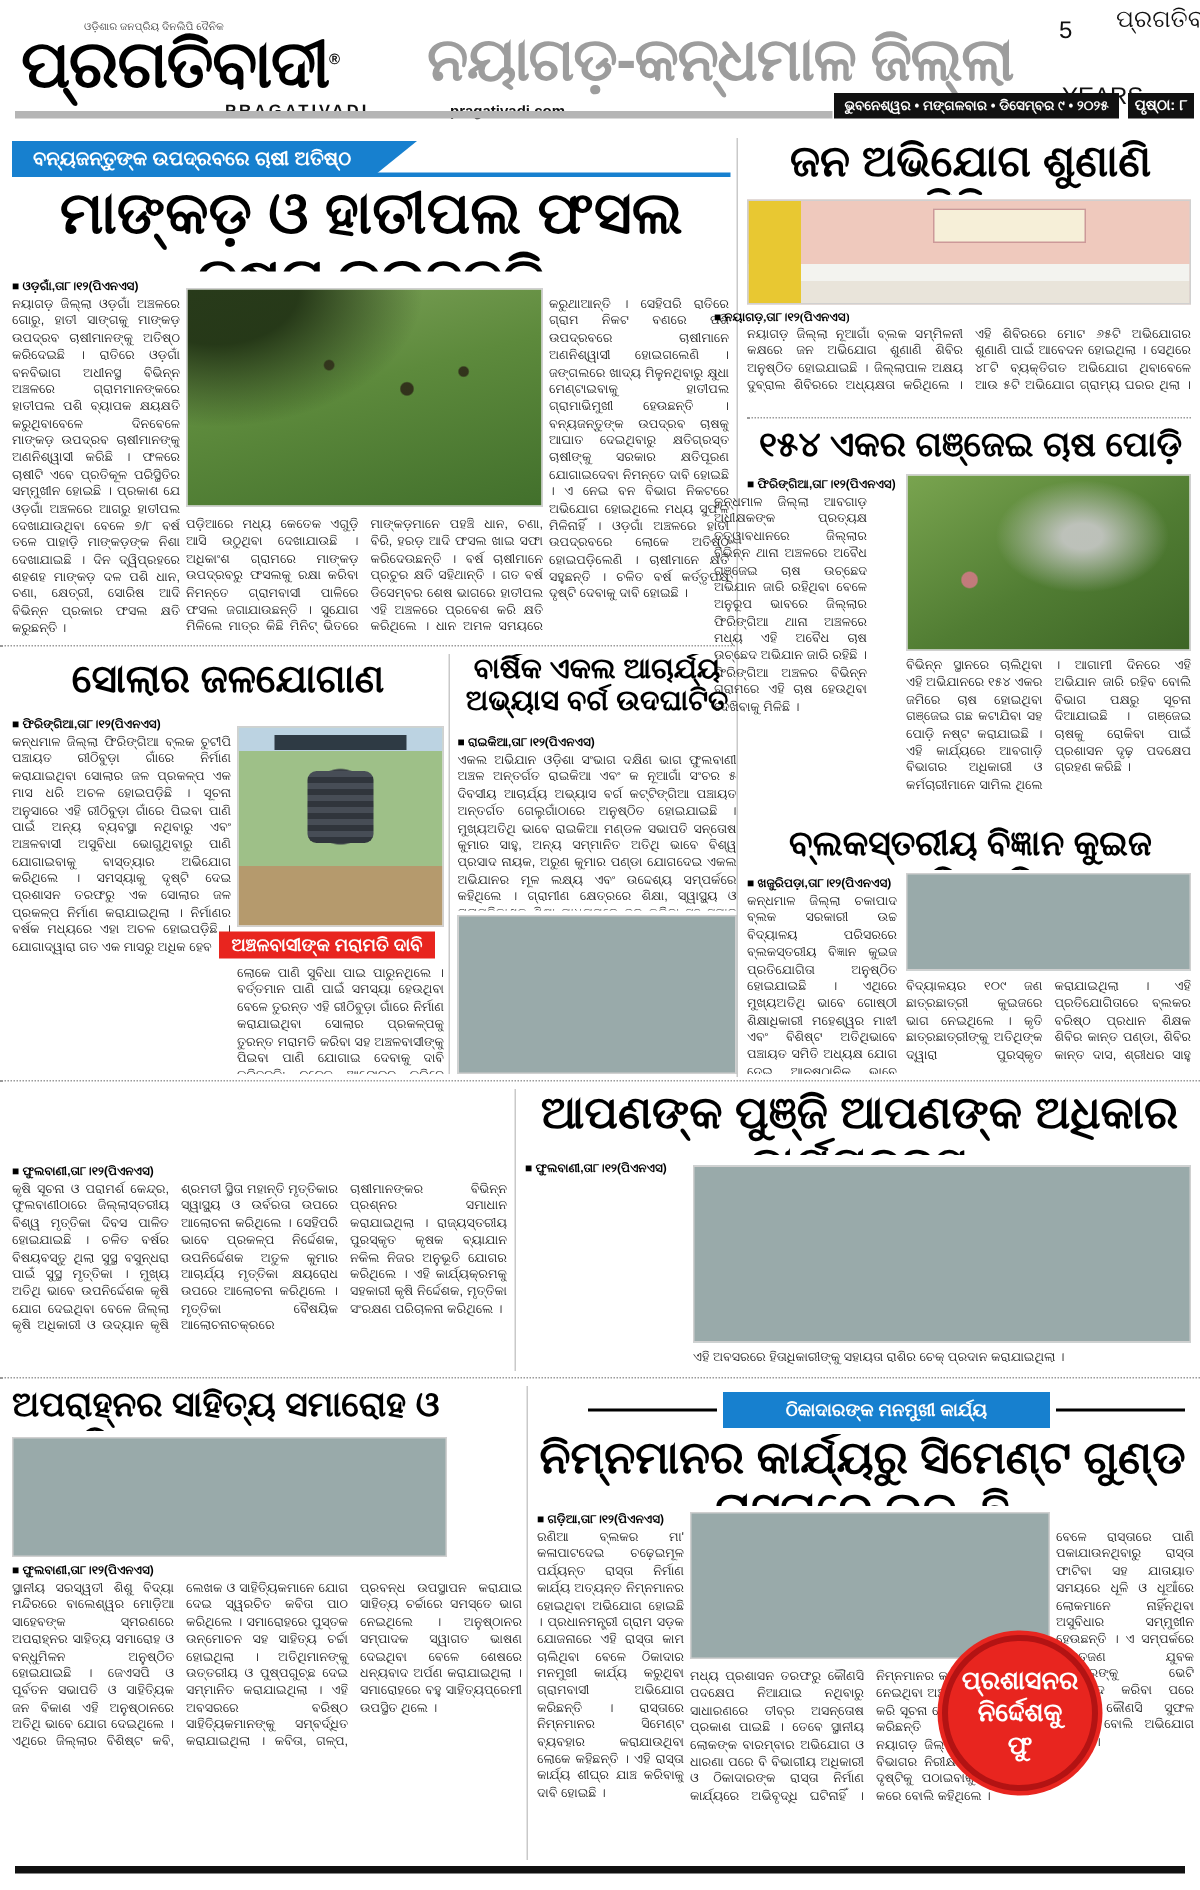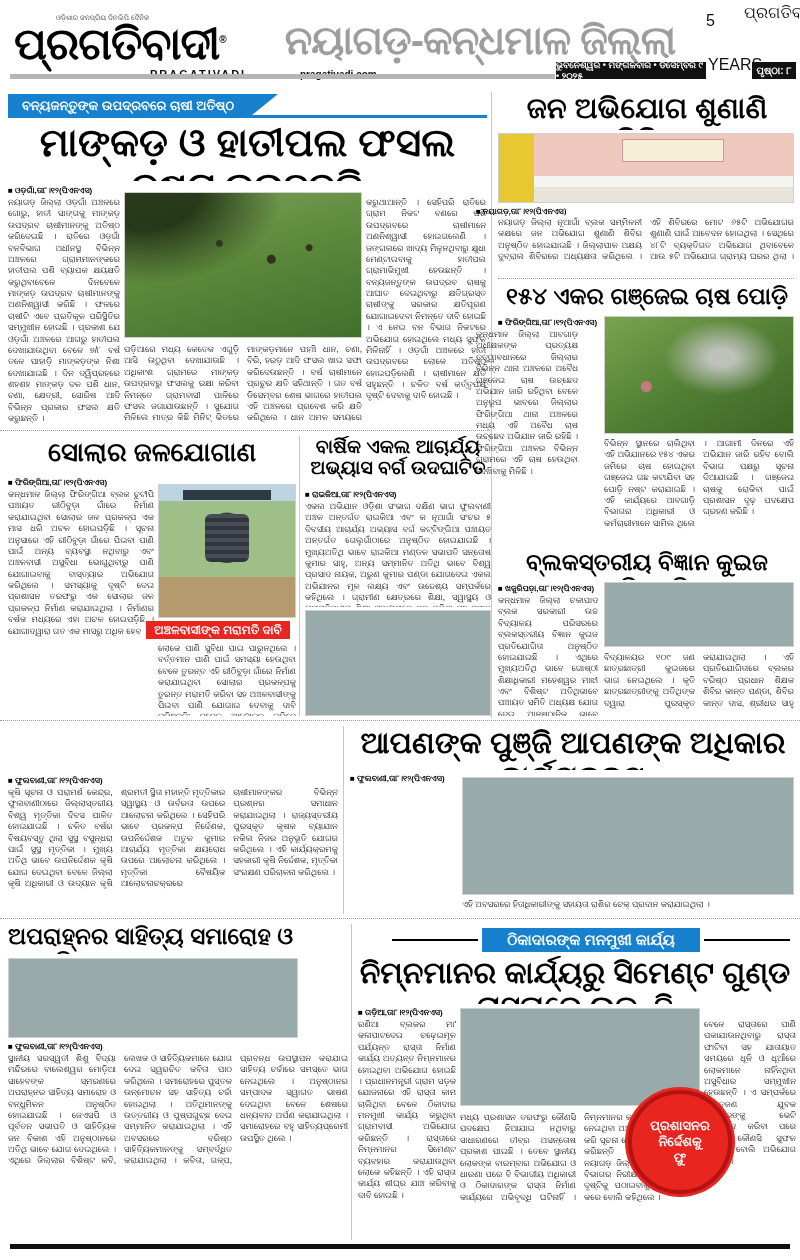--- a/index.html
+++ b/index.html
@@ -15,26 +15,26 @@
   .vrule{width:1px;background:#c9c9c9;}
   .dotted{border-top:1px dotted #9a9a9a;height:0;}
   
   .masthead-logo{font-weight:900;font-size:44px;letter-spacing:-1px;color:#000;line-height:1;}
   .edition{font-weight:bold;font-size:40px;color:#9d9d9d;letter-spacing:-1px;line-height:1.1;text-align:center;overflow:hidden;}
   .blackbox{background:#111;color:#fff;font-weight:bold;display:flex;align-items:center;justify-content:center;}
   
   .ribbon{background:#1780cf;color:#fff;font-weight:bold;font-size:13px;display:flex;align-items:center;
           padding-left:14px;clip-path:polygon(0 0,100% 0,89% 100%,0 100%);}
   .kickerline{background:#1780cf;height:3px;}
-  .kicker2{background:#1780cf;color:#fff;font-weight:bold;font-size:15px;display:flex;align-items:center;justify-content:center;}
+  .kicker2{background:#1780cf;color:#fff;font-weight:bold;font-size:12px;display:flex;align-items:center;justify-content:center;}
   .blackline{background:#000;height:2px;}
   .redbanner{background:#e8251f;color:#fff;font-weight:bold;font-size:12px;display:flex;align-items:center;justify-content:center;overflow:hidden;}
   .badge{background:#e8251f;border:4px solid #b31313;border-radius:50%;color:#fff;font-weight:bold;
          display:flex;flex-direction:column;align-items:center;justify-content:center;text-align:center;
-         font-size:13px;line-height:1.25;box-shadow:0 0 0 3px #e8251f;}
+         font-size:17px;line-height:1.25;box-shadow:0 0 0 3px #e8251f;}
   
   .ph-monkeys{background:
      radial-gradient(circle at 78% 38%, rgba(40,30,20,.8) 3px, transparent 4px),
      radial-gradient(circle at 62% 46%, rgba(40,30,20,.8) 4px, transparent 5px),
      radial-gradient(circle at 40% 35%, rgba(40,30,20,.7) 3px, transparent 4px),
      radial-gradient(ellipse at 8% 0%, rgba(25,40,15,.85) 18%, transparent 45%),
      linear-gradient(165deg,#7fa35a 0%,#5d8a3c 45%,#42702c 100%);}
   .ph-meeting{background:
      linear-gradient(90deg,#e8c832 0 12%,transparent 12%),
      linear-gradient(180deg,#efc9bd 0 62%,#f3f3ef 62% 78%,#e9e4da 78% 100%),
@@ -106,21 +106,21 @@
   <div class="abs" style="left:700px;top:4px;width:94px;height:66px;">
     <div class="abs anniv-chip" style="left:44px;top:0;">ପ୍ରଗତିବାଦୀ</div>
     <div class="abs anniv-5" style="left:6px;top:8px;">5</div>
     <div class="abs anniv-ring" style="left:36px;top:12px;"></div>
     <div class="abs anniv-years" style="left:8px;top:52px;">YEARS</div>
     <div class="abs anniv-script" style="left:34px;top:56px;width:48px;"></div>
   </div>
 
   <div class="abs" style="left:10px;top:74px;width:545px;height:5px;background:#b5b5b5;"></div>
 
-  <div class="abs blackbox" style="left:556px;top:62px;width:150px;height:17px;font-size:9px;">ଭୁବନେଶ୍ୱର • ମଙ୍ଗଳବାର • ଡିସେମ୍ବର ୯ • ୨୦୨୫</div>
+  <div class="abs blackbox" style="left:556px;top:62px;width:190px;height:17px;font-size:9px;">ଭୁବନେଶ୍ୱର • ମଙ୍ଗଳବାର • ଡିସେମ୍ବର ୯ • ୨୦୨୫</div>
 
   <div class="abs blackbox" style="left:752px;top:62px;width:44px;height:17px;font-size:10px;">ପୃଷ୍ଠା: ୮</div>
 
   <div class="abs ribbon" style="left:8px;top:94px;width:256px;height:24px;">ବନ୍ୟଜନ୍ତୁଙ୍କ ଉପଦ୍ରବରେ ଚାଷୀ ଅତିଷ୍ଠ</div>
   <div class="abs kickerline" style="left:8px;top:115px;width:479px;"></div>
 
   <div class="abs hl" style="left:8px;top:121px;width:479px;height:60px;font-size:39px;">ମାଙ୍କଡ଼ ଓ ହାତୀପଲ ଫସଲ ନଷ୍ଟ କରୁଛନ୍ତି</div>
 
   <div class="abs dateline" style="left:8px;top:186px;width:150px;">■ ଓଡ଼ଗାଁ,ତା୮।୧୨(ପିଏନଏସ)</div>
 

